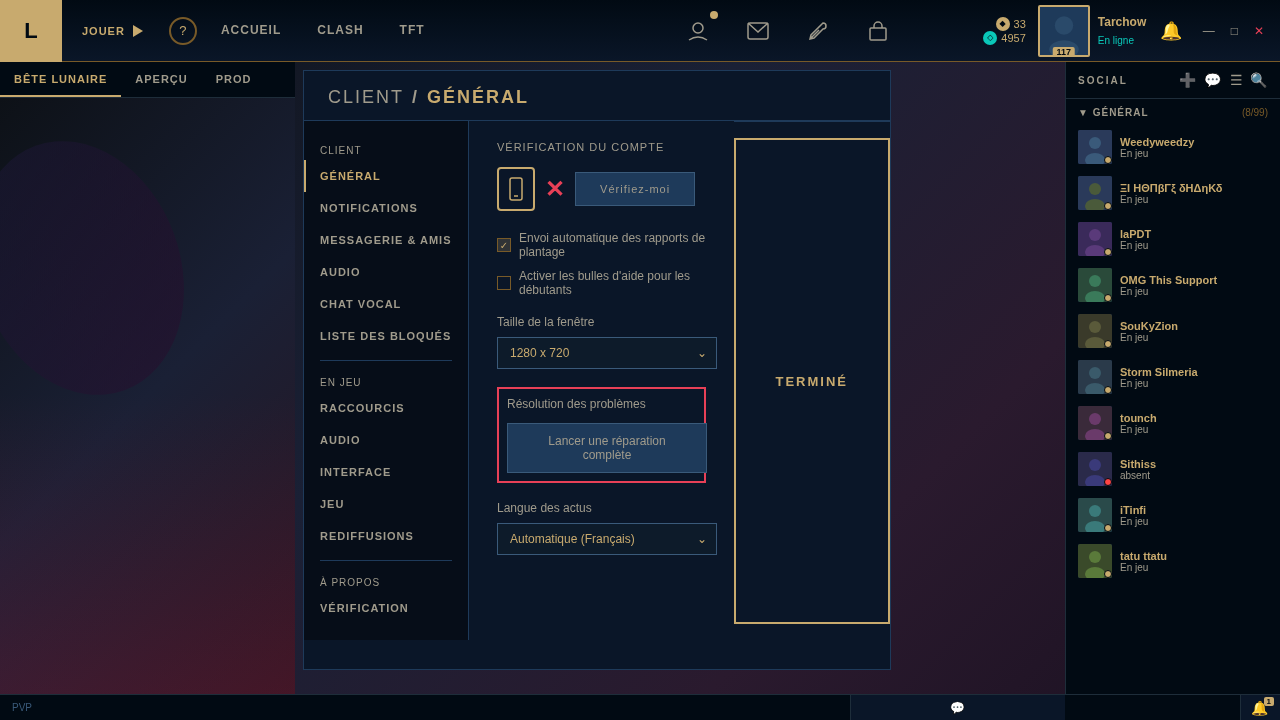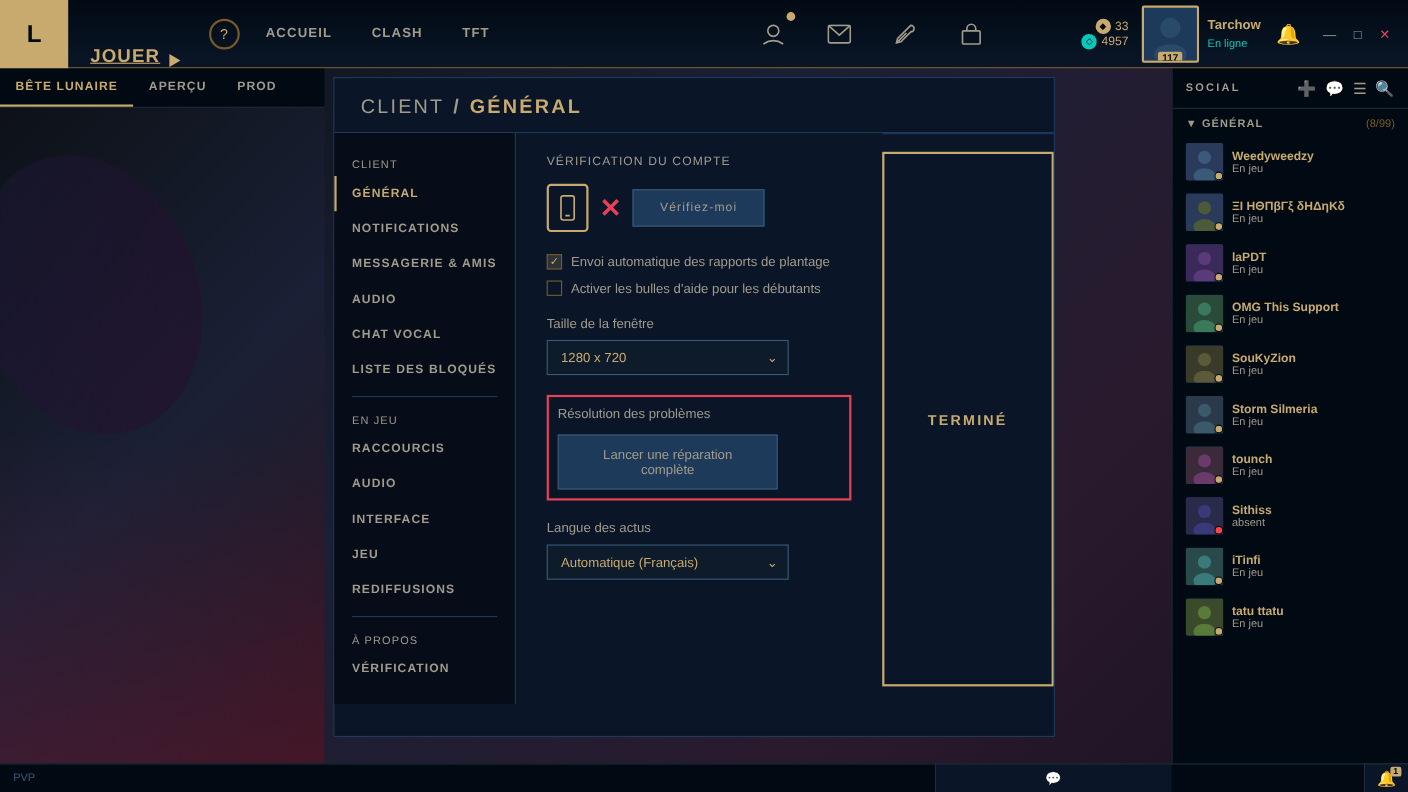--- a/index.html
+++ b/index.html
@@ -42,29 +42,28 @@
       align-items: center;
       justify-content: center;
       font-weight: bold;
       font-size: 22px;
       color: #010a13;
       flex-shrink: 0;
     }
 
     .topbar-play {
       display: flex;
-      align-items: flex-end;
+      align-items: center;
       padding: 0 20px;
       color: #c8aa6e;
       font-weight: bold;
-      font-size: 17px;
+      font-size: 11px;
       letter-spacing: 1px;
       cursor: pointer;
       height: 100%;
-      text-decoration: underline;
     }
 
     .play-arrow {
       margin-left: 8px;
       width: 0;
       height: 0;
       border-top: 6px solid transparent;
       border-bottom: 6px solid transparent;
       border-left: 10px solid #c8aa6e;
     }
@@ -258,21 +257,21 @@
       bottom: 0;
       z-index: 20;
       display: flex;
       align-items: flex-start;
       justify-content: flex-start;
     }
 
     .modal {
       background: #0a1628;
       border: 1px solid #1e3a5a;
-      width: 656px;
+      width: 588px;
       margin-top: 8px;
       margin-left: 8px;
       min-height: 600px;
       position: relative;
     }
 
     .modal-header {
       display: flex;
       align-items: center;
       justify-content: space-between;

